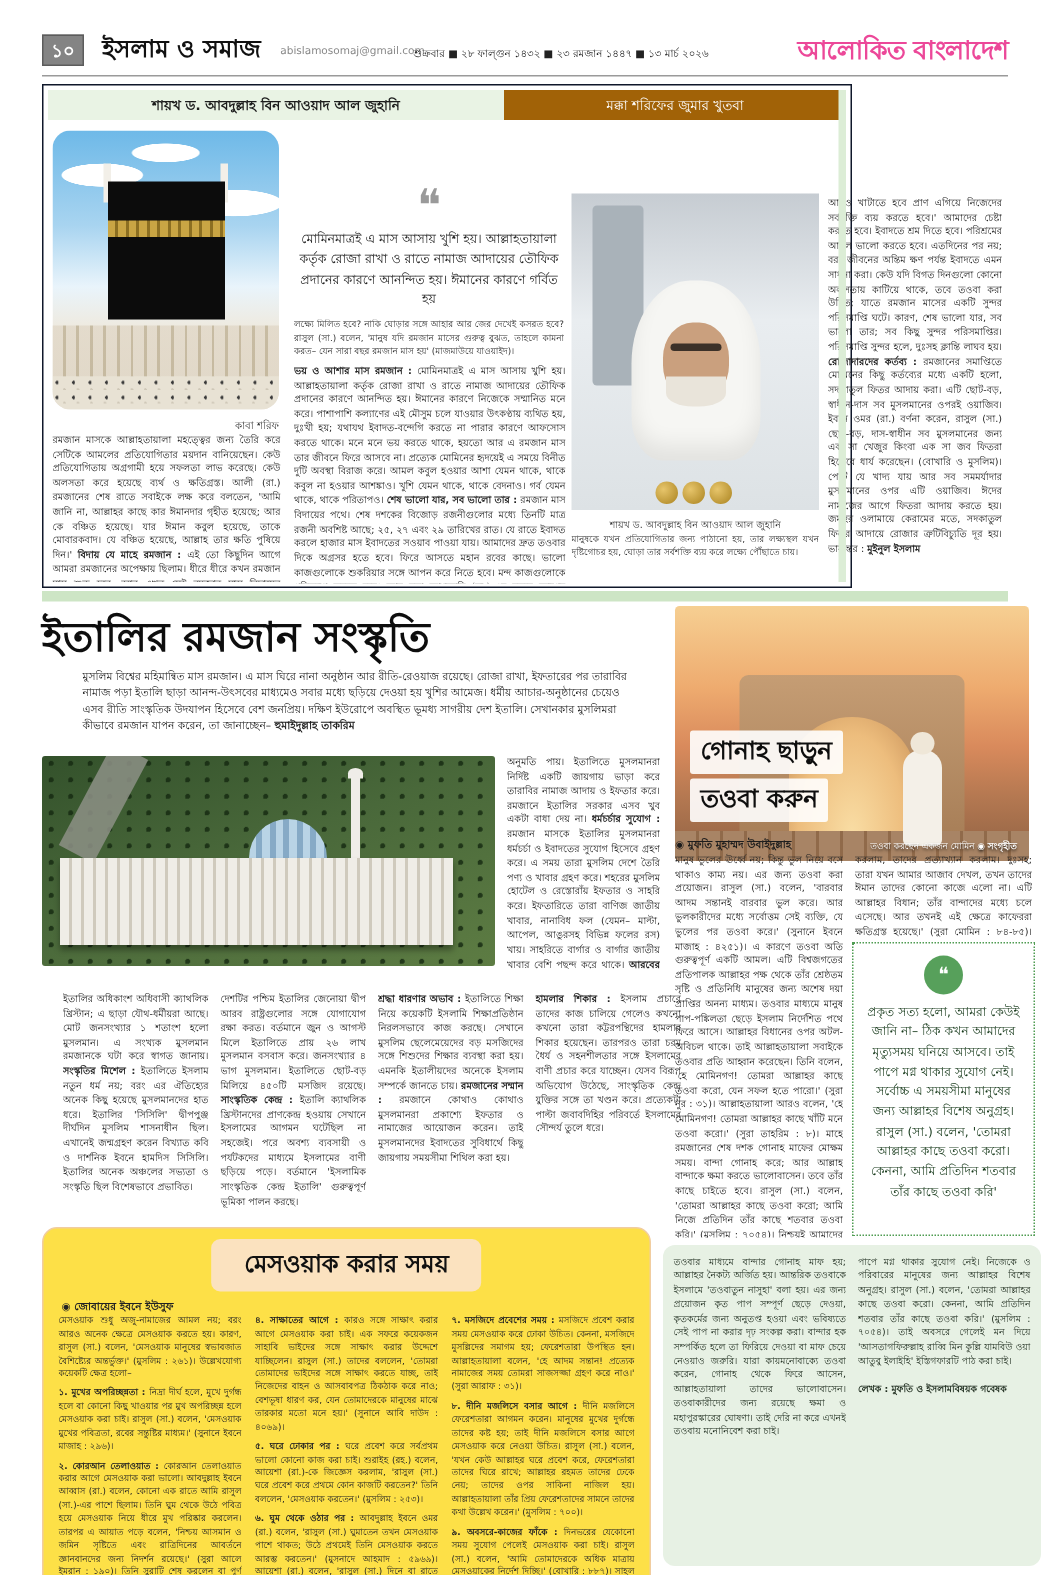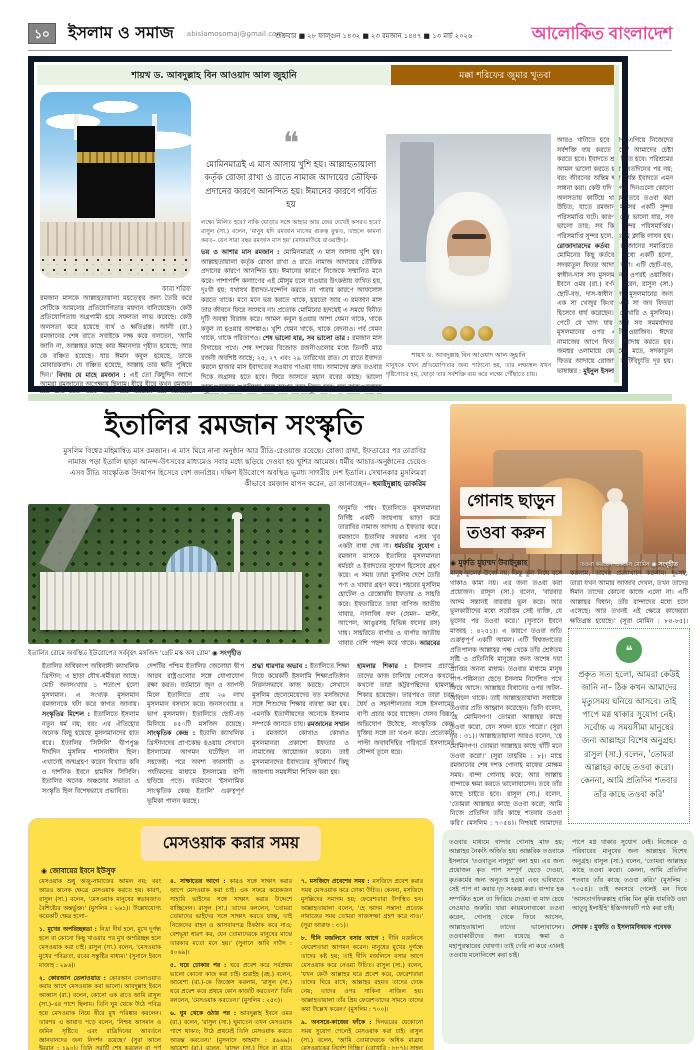--- a/index.html
+++ b/index.html
@@ -16,21 +16,21 @@
   
   .hdr-pageno { display:inline-block; width:28px; height:21px; background:#848484; border:1px solid #5c5c5c;
                 color:#fff; font-size:12px; font-weight:bold; text-align:center; line-height:20px; vertical-align:middle; }
   .hdr-section { display:inline-block; margin-left:7px; font-size:16px; font-weight:bold; color:#111; vertical-align:middle; }
   .hdr-email { display:inline-block; margin-left:8px; font-size:7px; color:#888; vertical-align:middle; }
   .hdr-date { position:absolute; left:236px; top:10px; width:220px; text-align:center; font-size:6.8px; color:#222; }
   .hdr-logo { position:absolute; right:0; top:0; font-size:17px; font-weight:bold; color:#ec4899; letter-spacing:-0.5px; }
   .hdr-rule { position:absolute; left:28px; right:28px; top:50px; border-top:1.6px solid #9a9a9a; }
 
   
-  .khutba { left:28px; top:56px; width:600px; height:336px; border:6px solid #0f172a; background:#fff; }
+  .khutba { left:28px; top:56px; width:540px; height:336px; border:1px solid #0f172a; background:#fff; }
   .kh-band { position:absolute; left:3px; right:3px; top:3px; height:20px; display:flex; }
   .kh-band-name { flex:1; background:#e9f3e4; color:#1c1c1c; font-size:9px; font-weight:bold;
                   display:flex; align-items:center; justify-content:center; }
   .kh-band-kicker { width:228px; background:#a16207; color:#fff; font-size:9px;
                     display:flex; align-items:center; justify-content:center; }
   .kh-headline { position:absolute; left:158px; right:4px; top:27px; text-align:center;
                  font-size:33px; font-weight:bold; color:#2e8b3a; line-height:1.1; }
   .kaaba { position:absolute; left:6px; top:30px; width:151px; height:186px; border-radius:12px; overflow:hidden;
            background:
              radial-gradient(ellipse 46px 13px at 22% 16%, #ffffff 58%, rgba(255,255,255,0) 60%),
@@ -69,22 +69,22 @@
   .kh-spk-cap { position:absolute; left:352px; top:288px; width:165px; text-align:center; font-size:6.3px; color:#333; }
   .kh-spk-note { position:absolute; left:352px; top:299px; width:165px; height:32px; }
   .kh-colR { position:absolute; left:523px; top:74px; width:116px; height:258px; }
   .kh-side-strip { position:absolute; right:3px; top:3px; bottom:3px; width:5px; background:#dcedd6; }
 
   
   .divider { left:28px; top:394px; width:644px; height:7px; background:#cde5c5; }
 
   
   .italy { left:28px; top:404px; width:412px; height:410px; }
-  .it-headline { position:absolute; left:0; right:0; top:0; text-align:center; font-size:27px; font-weight:bold; color:#0d0d0d; }
-  .it-intro { position:absolute; left:27px; right:14px; top:42px; text-align:right; font-size:7.1px; line-height:1.55; color:#222; }
+  .it-headline { position:absolute; left:0; right:0; top:0; text-align:left; font-size:27px; font-weight:bold; color:#0d0d0d; }
+  .it-intro { position:absolute; left:27px; right:14px; top:42px; text-align:left; font-size:7.1px; line-height:1.55; color:#222; }
   .photo-rome { position:absolute; left:0; top:100px; width:302px; height:140px; overflow:hidden; border-radius:2px;
               background:
                 radial-gradient(circle 3px at 6px 5px,rgba(20,40,16,.8) 55%,transparent 60%),
                 linear-gradient(160deg,#33512b 0%,#49683a 45%,#5d7c43 100%);
               background-size:13px 11px,cover; }
   .rome-road { position:absolute; left:28px; top:-8px; width:26px; height:78px; background:#8d9186; transform:rotate(28deg); opacity:.85; }
   .rome-bldg { position:absolute; left:12px; bottom:14px; width:262px; height:58px; background:#e9e6df;
               background-image:repeating-linear-gradient(90deg,#efede7 0 6px,#cfcabd 6px 8px); box-shadow:0 3px 4px rgba(0,0,0,.35); }
   .rome-dome { position:absolute; left:138px; bottom:68px; width:52px; height:30px; border-radius:52px 52px 0 0;
               background:repeating-linear-gradient(90deg,#b9d4e6 0 5px,#86aac6 5px 9px); }
@@ -211,24 +211,20 @@
       <span>মুসলিম বিশ্বের মহিমান্বিত মাস রমজান। এ মাস ঘিরে নানা অনুষ্ঠান আর রীতি-রেওয়াজ রয়েছে। রোজা রাখা, ইফতারের পর তারাবির নামাজ পড়া ইতালি ছাড়া আনন্দ-উৎসবের মাধ্যমেও সবার মধ্যে ছড়িয়ে দেওয়া হয় খুশির আমেজ। ধর্মীয় আচার-অনুষ্ঠানের চেয়েও এসব রীতি সাংস্কৃতিক উদযাপন হিসেবে বেশ জনপ্রিয়। দক্ষিণ ইউরোপে অবস্থিত ভূমধ্য সাগরীয় দেশ ইতালি। সেখানকার মুসলিমরা কীভাবে রমজান যাপন করেন, তা জানাচ্ছেন– </span>
       <span class="lead">হুমাইদুল্লাহ তাকরিম</span>
     </div>
 
     <div class="photo-rome">
       <div class="rome-road"></div>
       <div class="rome-dome"></div>
       <div class="rome-minaret"></div>
       <div class="rome-bldg"></div>
     </div>
-    <div class="it-caption">
-      <span>ইতালির রোমে অবস্থিত ইউরোপের সর্ববৃহৎ মসজিদ 'গ্রেট মস্ক অব রোম' ◉ </span>
-      <span class="lead">সংগৃহীত</span>
-    </div>
 
     <div class="it-side bodytxt just clip">
       <span>অনুমতি পায়। ইতালিতে মুসলমানরা নির্দিষ্ট একটি জায়গায় ভাড়া করে তারাবির নামাজ আদায় ও ইফতার করে। রমজানে ইতালির সরকার এসব খুব একটা বাধা দেয় না।</span>
       <span class="lead">ধর্মচর্চার সুযোগ : </span>
       <span>রমজান মাসকে ইতালির মুসলমানরা ধর্মচর্চা ও ইবাদতের সুযোগ হিসেবে গ্রহণ করে। এ সময় তারা মুসলিম দেশে তৈরি পণ্য ও খাবার গ্রহণ করে। শহরের মুসলিম হোটেল ও রেস্তোরাঁয় ইফতার ও সাহরি করে। ইফতারিতে তারা বাণিজ জাতীয় খাবার, নানাবিধ ফল (যেমন– মাল্টা, আপেল, আঙুরসহ বিভিন্ন ফলের রস) খায়। সাহরিতে বার্গার ও বার্গার জাতীয় খাবার বেশি পছন্দ করে থাকে।</span>
       <span class="lead">আরবের প্রসার : </span>
       
       
       
     </div>

